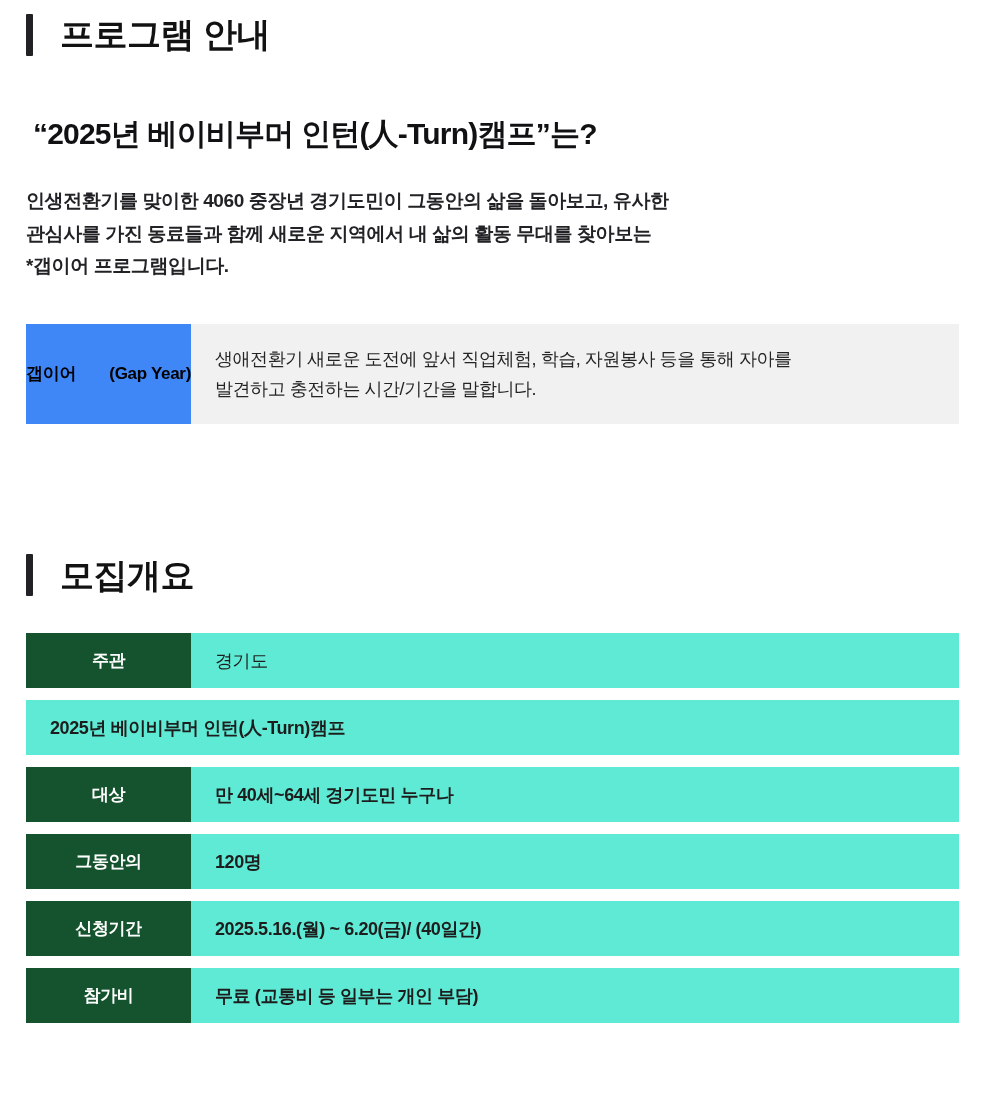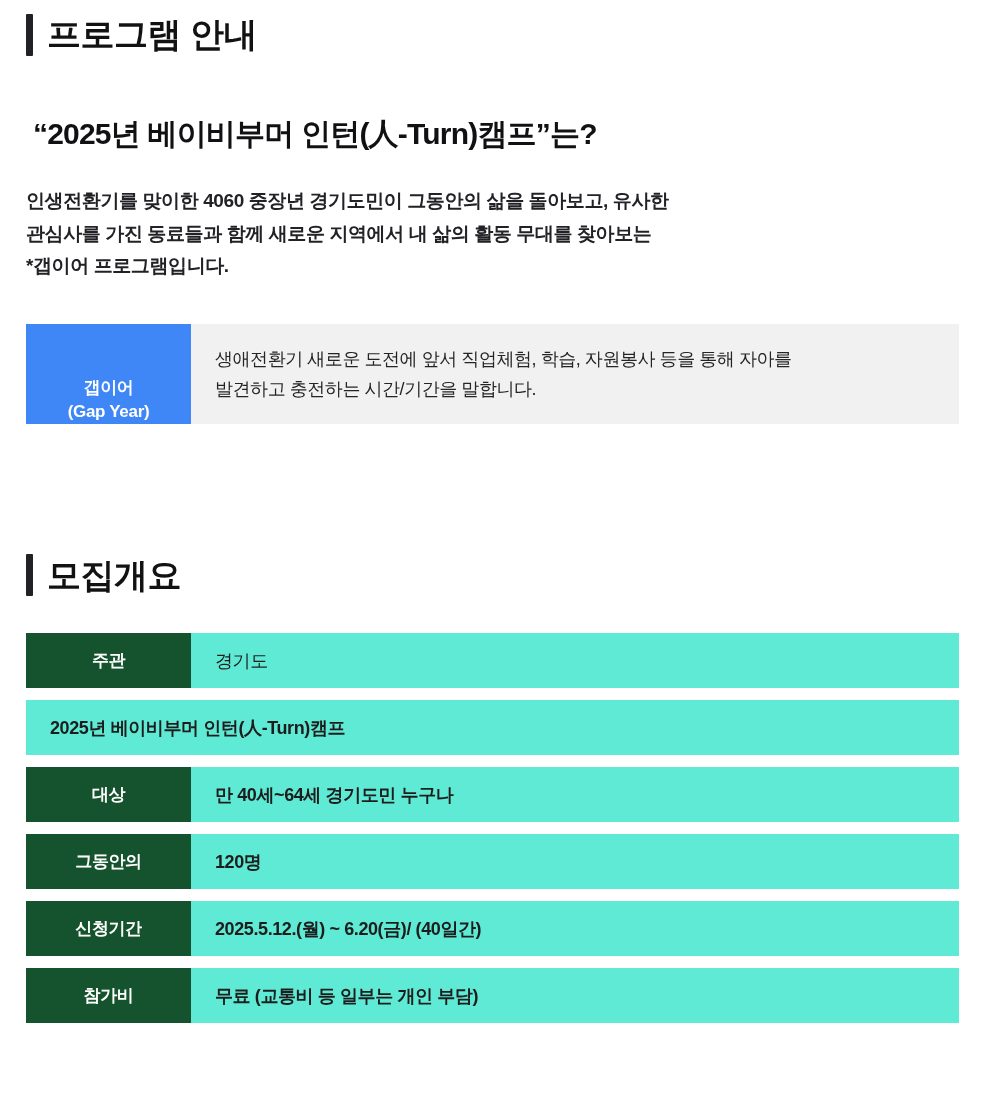--- a/index.html
+++ b/index.html
@@ -17,21 +17,21 @@
   .page {
     width: 985px;
     box-sizing: border-box;
     padding: 14px 26px 20px 26px;
   }
 
   
   .section-heading {
     display: flex;
     align-items: center;
-    gap: 14px;
+    gap: 27px;
     margin: 0 0 0 0;
   }
   .section-heading .bar {
     width: 7px;
     height: 42px;
     background: #222226;
     border-radius: 1px;
     flex: 0 0 auto;
   }
   .section-heading .htext {
@@ -65,25 +65,25 @@
     display: flex;
     align-items: stretch;
     margin: 41px 0 0 0;
     background: #f1f1f1;
     min-height: 92px;
   }
   .callout .term {
     width: 165px;
     flex: 0 0 165px;
     background: #3f86f7;
-    color: #ffffff;
-    display: flex;
-    flex-direction: column;
-    align-items: center;
-    justify-content: flex-end;
+    color: #000000;
+    display: flex;
+    flex-direction: row;
+    align-items: center;
+    justify-content: space-between;
     font-size: 17px;
     font-weight: 800;
     letter-spacing: -0.3px;
     line-height: 1.42;
     text-align: center;
   }
   .callout .desc {
     flex: 1 1 auto;
     padding: 20px 24px;
     font-size: 18px;
@@ -183,21 +183,21 @@
     <div class="info-row">
       <div class="label">대상</div>
       <div class="value">만 40세~64세 경기도민 누구나</div>
     </div>
     <div class="info-row">
       <div class="label">그동안의</div>
       <div class="value">120명</div>
     </div>
     <div class="info-row">
       <div class="label">신청기간</div>
-      <div class="value">2025.5.12.(월) ~ 6.20(금)/ (40일간)</div>
+      <div class="value">2025.5.16.(월) ~ 6.20(금)/ (40일간)</div>
     </div>
     <div class="info-row">
       <div class="label">참가비</div>
       <div class="value">무료 (교통비 등 일부는 개인 부담)</div>
     </div>
   </div>
 
 </div>
 
 </body></html>

